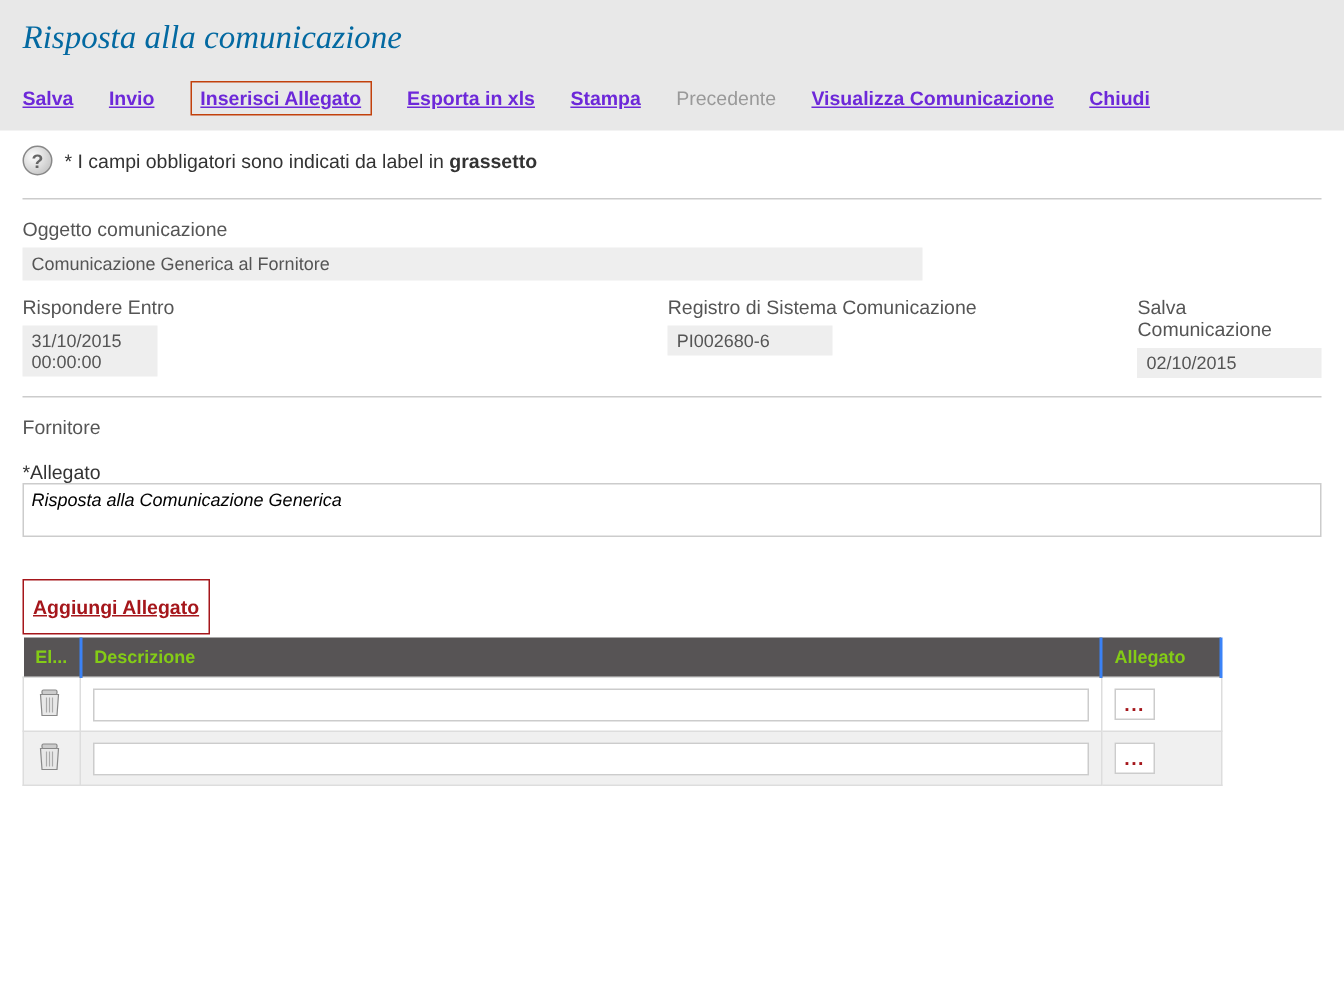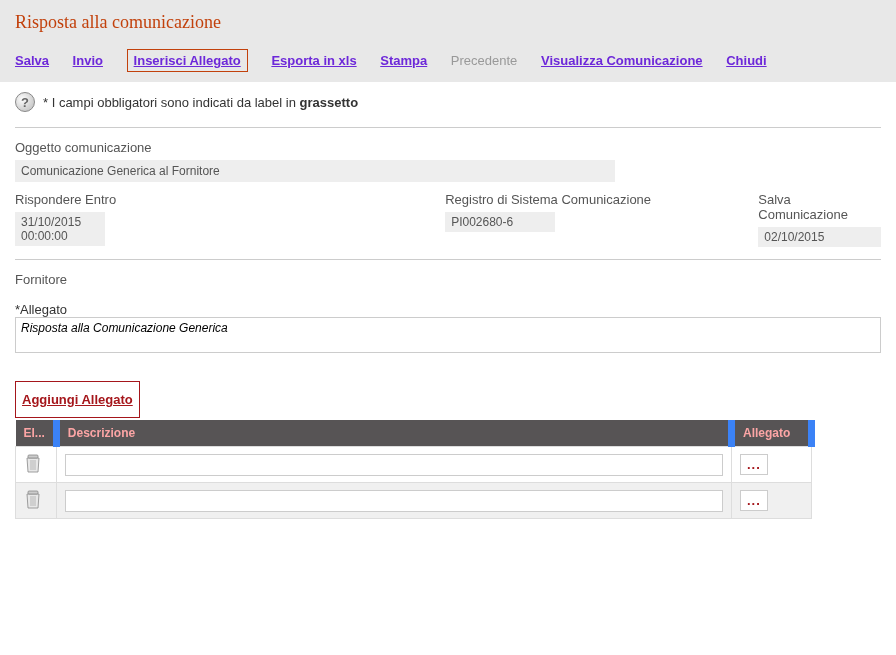--- a/index.html
+++ b/index.html
@@ -12,24 +12,25 @@
       font-size: 13px;
       color: #333;
       background: #fff;
       width: 896px;
     }
     .header {
       background: #e8e8e8;
       padding: 12px 15px 8px 15px;
     }
     .page-title {
-      font-size: 18px;
+      font-size: 22px;
       font-weight: normal;
-      color: #c2410c;
+      color: #0369a1;
       font-family: Georgia, serif;
+      font-style: italic;
     }
     .toolbar {
       background: #e8e8e8;
       padding: 8px 15px 10px 15px;
     }
     .toolbar a {
       color: #6d28d9;
       text-decoration: underline;
       font-weight: bold;
       font-size: 13px;
@@ -150,26 +151,26 @@
       margin-bottom: 0;
       font-size: 13px;
     }
     table.attach-table {
       width: 800px;
       border-collapse: collapse;
       margin-top: 2px;
     }
     table.attach-table th {
       background: #575455;
-      color: #fca5a5;
+      color: #84cc16;
       font-weight: bold;
       text-align: left;
       padding: 6px 8px;
       font-size: 12px;
-      border-right: 7px solid #3b82f6;
+      border-right: 2px solid #3b82f6;
     }
     table.attach-table td {
       border: 1px solid #ddd;
       padding: 6px 8px;
       vertical-align: middle;
     }
     table.attach-table tr.alt td {
       background: #f0f0f0;
     }
     .trash-icon {

